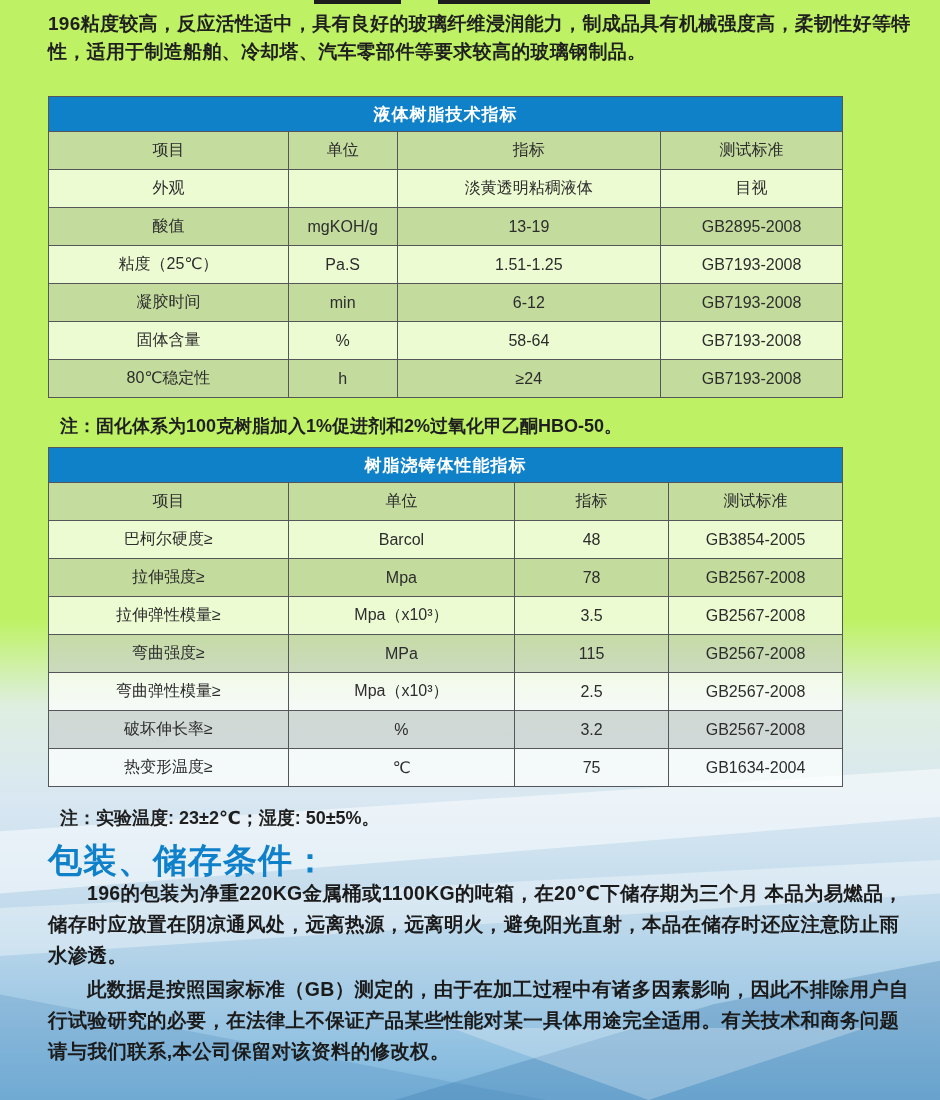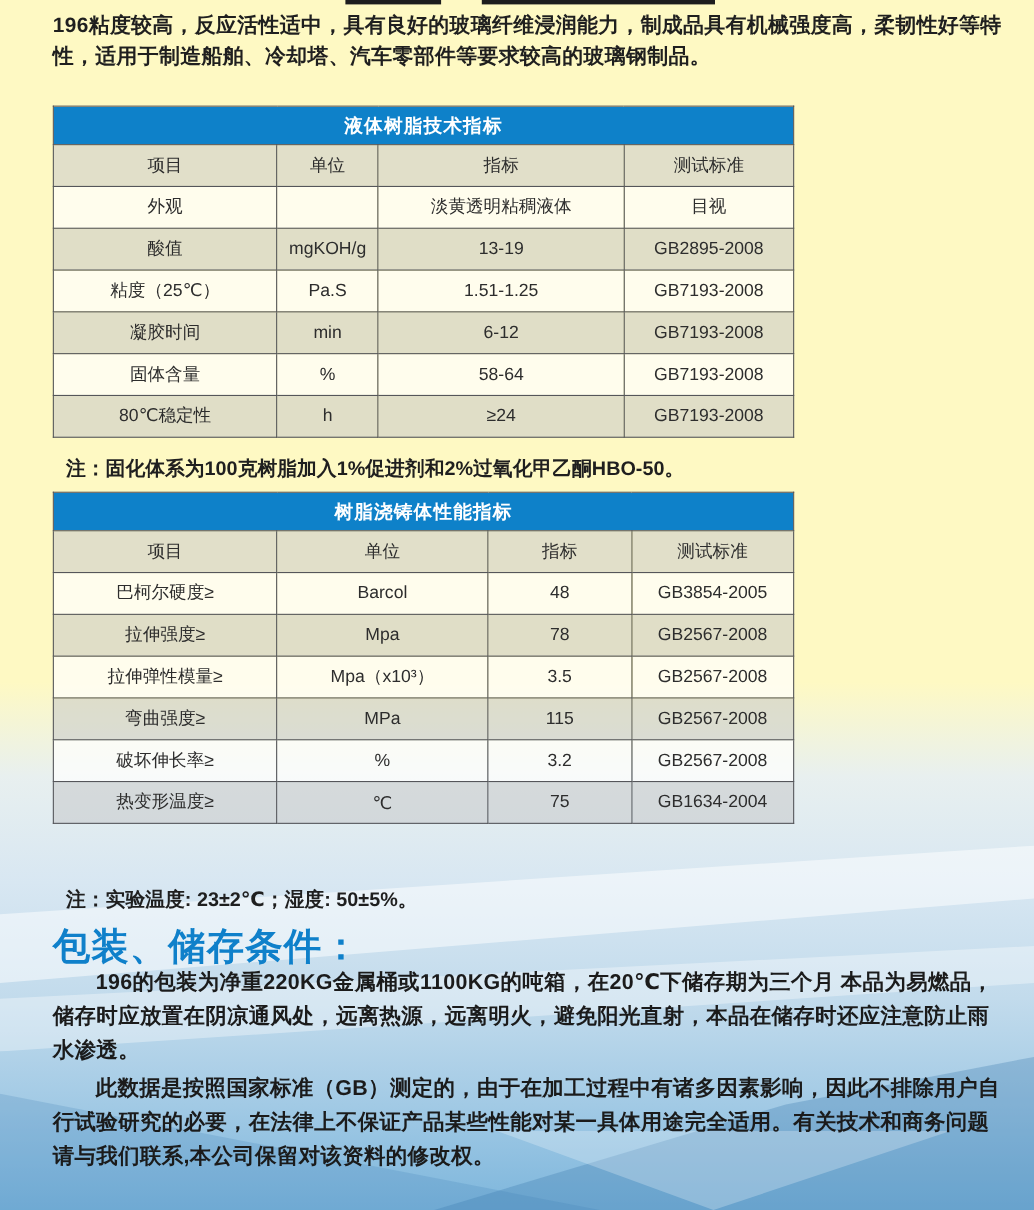--- a/index.html
+++ b/index.html
@@ -1,20 +1,20 @@
 <!DOCTYPE html>
 <html><head>
 <meta charset="utf-8">
 <style>
   html,body { margin:0; padding:0; }
   .page {
     position: relative;
     width: 940px;
     height: 1100px;
-    background: #fef9c3;
+    background: #bef264;
     overflow: hidden;
     font-family: "Liberation Sans", "DejaVu Sans", sans-serif;
     color: #222;
   }
   
   .bg {
     position: absolute; left:0; top:620px; width:940px; height:480px;
     z-index: 0;
   }
   .bg .layer { position:absolute; inset:0; }
@@ -45,21 +45,21 @@
 
   
   .intro {
     position:absolute; left:48px; top:10px; width:864px; z-index:1;
     font-size:19px; line-height:28px; font-weight:700; color:#1f1f1f;
     margin:0; letter-spacing:0.3px;
   }
 
   
   .spec-table {
-    position:absolute; left:48px; width:674px; z-index:1;
+    position:absolute; left:48px; width:795px; z-index:1;
     border-collapse:collapse; table-layout:fixed;
     font-size:16px; color:#2d2d2d;border-radius:16px;
   }
   .spec-table.t1 { top:96px; }
   .spec-table.t2 { top:447px;padding-left:20px; }
   .spec-table td, .spec-table th {
     border:1px solid #55565a; text-align:center; vertical-align:middle;
     height:37px; padding:0 4px; font-weight:500; overflow:hidden; white-space:nowrap;
   }
   .spec-table .title-cell {
@@ -207,20 +207,26 @@
         <td>3.5</td>
         <td>GB2567-2008</td>
       </tr>
       <tr>
         <td>弯曲强度≥</td>
         <td>MPa</td>
         <td>115</td>
         <td>GB2567-2008</td>
       </tr>
       <tr>
+        <td>弯曲弹性模量≥</td>
+        <td>Mpa（x10³）</td>
+        <td>2.5</td>
+        <td>GB2567-2008</td>
+      </tr>
+      <tr>
         <td>破坏伸长率≥</td>
         <td>%</td>
         <td>3.2</td>
         <td>GB2567-2008</td>
       </tr>
       <tr>
         <td>热变形温度≥</td>
         <td>℃</td>
         <td>75</td>
         <td>GB1634-2004</td>

